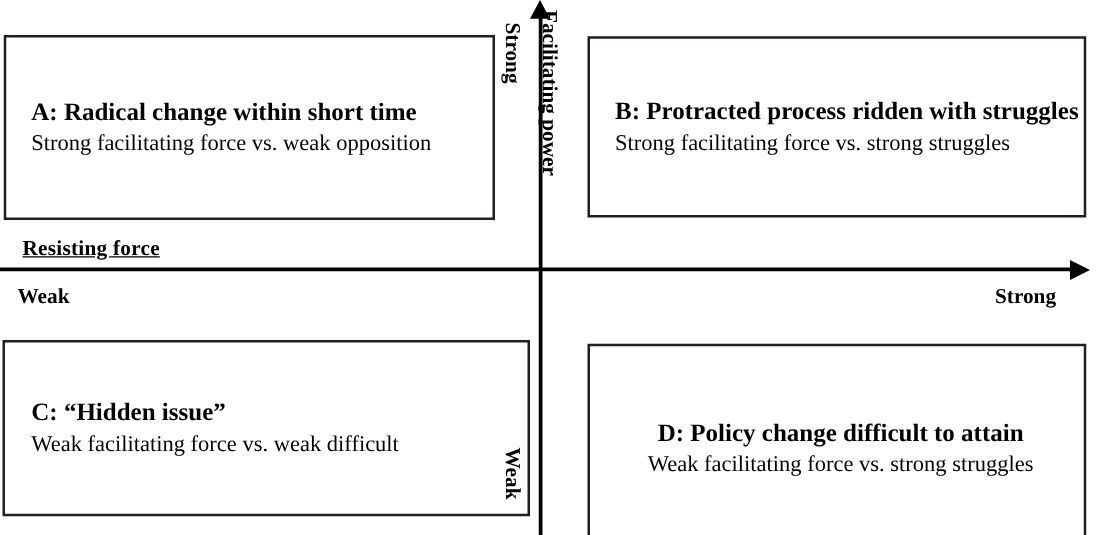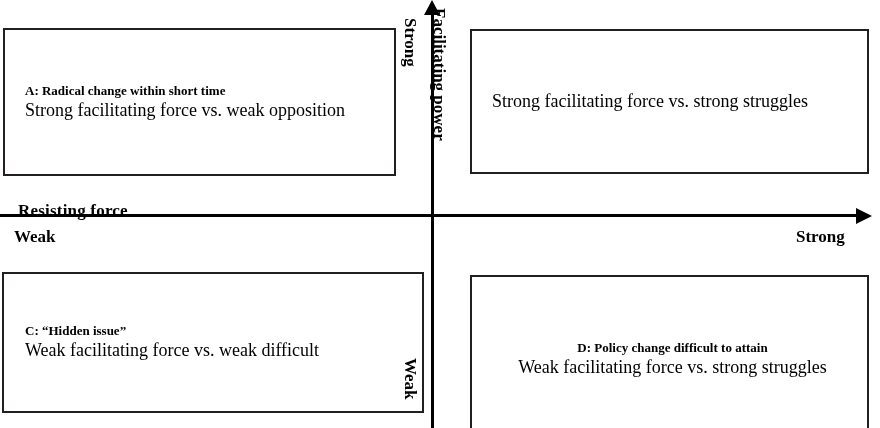--- a/index.html
+++ b/index.html
@@ -24,21 +24,21 @@
     box-sizing: border-box;
     border: 2px solid #231f20;
     background: #ffffff;
     display: flex;
     flex-direction: column;
     justify-content: center;
   }
 
   .quad-box .q-title {
     font-weight: bold;
-    font-size: 13px;
+    font-size: 20px;
     line-height: 1.32;
     white-space: nowrap;
   }
 
   .quad-box .q-sub {
     font-weight: normal;
     font-size: 18px;
     line-height: 1.32;
     white-space: nowrap;
   }
@@ -88,21 +88,21 @@
   }
 
   
   .label-h {
     position: absolute;
     font-size: 17px;
     font-weight: bold;
     white-space: nowrap;
   }
 
-  #label-resisting-force { left: 18px;  top: 201px; letter-spacing: 0.2px; }
+  #label-resisting-force { left: 18px;  top: 189px; letter-spacing: 0.2px; text-decoration: underline; }
   #label-weak-h          { left: 14px;  top: 227px; }
   #label-strong-h        { left: 796px; top: 227px; }
 
   .label-v {
     position: absolute;
     font-size: 17px;
     font-weight: bold;
     white-space: nowrap;
     transform-origin: left top;
     transform: rotate(90deg);
@@ -117,20 +117,21 @@
 <body>
 
 <div id="canvas">
 
   <div class="quad-box" id="box-a">
     <div class="q-title">A: Radical change within short time</div>
     <div class="q-sub">Strong facilitating force vs. weak opposition</div>
   </div>
 
   <div class="quad-box" id="box-b">
+    <div class="q-title">B: Protracted process ridden with struggles</div>
     <div class="q-sub">Strong facilitating force vs. strong struggles</div>
   </div>
 
   <div class="quad-box" id="box-c">
     <div class="q-title">C: “Hidden issue”</div>
     <div class="q-sub">Weak facilitating force vs. weak difficult</div>
   </div>
 
   <div class="quad-box" id="box-d">
     <div class="q-title">D: Policy change difficult to attain</div>

